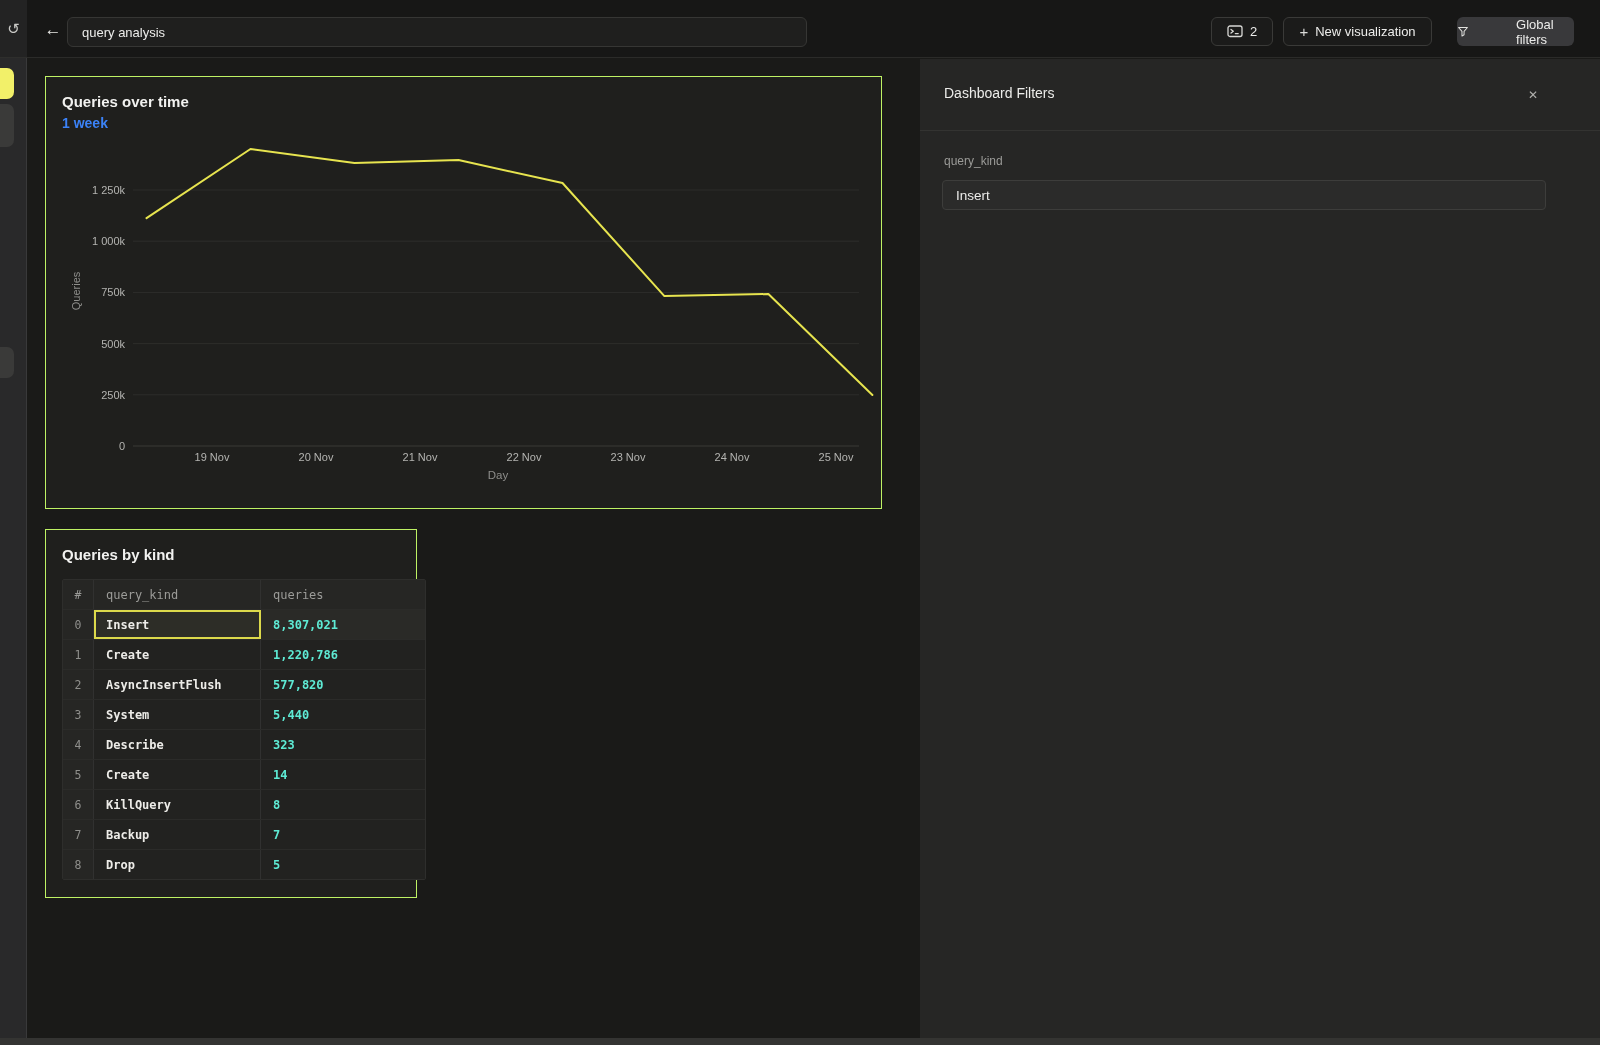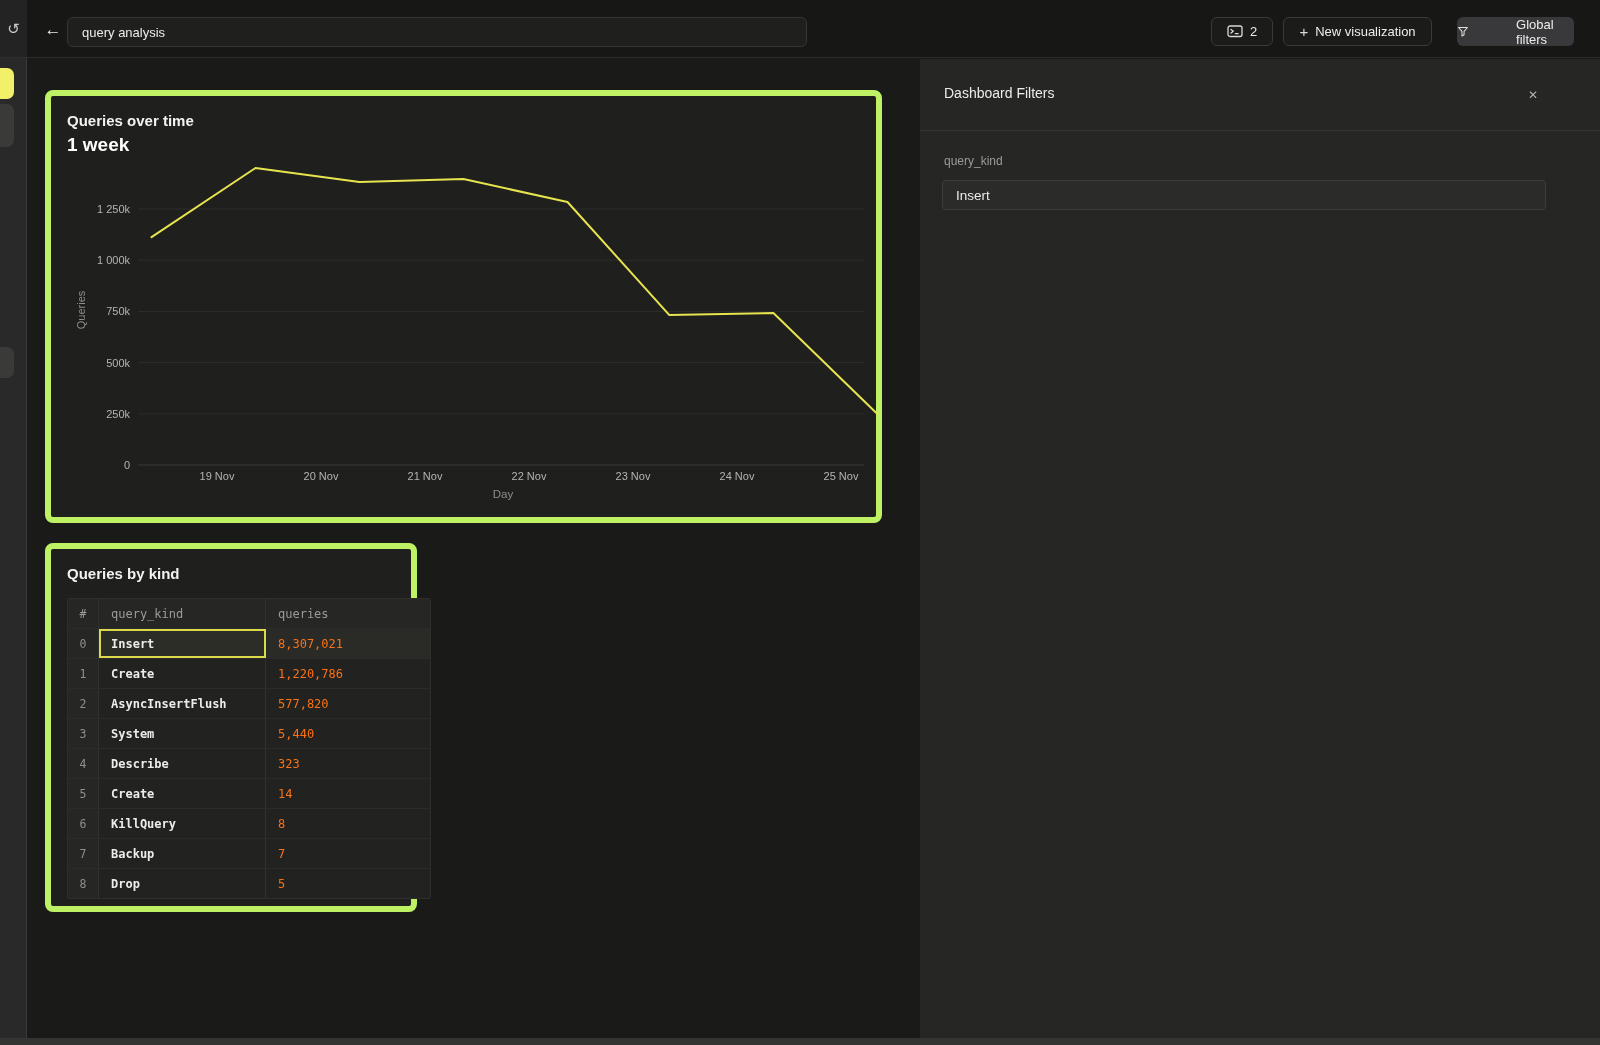--- a/index.html
+++ b/index.html
@@ -30,43 +30,43 @@
   .tb-btn { top:17px; height:29px; border-radius:6px; display:flex; align-items:center;
             justify-content:center; gap:7px; color:#ececea; font-size:13px; cursor:pointer; }
   #console-btn { left:1184px; width:62px; background:#1b1b1a; border:1px solid #3a3a38; }
   #newviz-btn { left:1256px; width:149px; background:#1b1b1a; border:1px solid #3a3a38; }
   #globalfilters-btn { left:1430px; width:117px; background:#39393b;gap:47px; }
   .plus-glyph { font-size:15px; color:#dcdcda; margin-top:-1px; }
   .icon-svg { display:block; }
 
   
   #content { left:28px; top:59px; width:891px; height:986px; background:#1a1a18; }
-  .card { background:#1f1f1d; border:6px solid #bef264; border-radius:8px;margin-top:14px; }
+  .card { background:#1f1f1d; border:1px solid #bef264; border-radius:0; }
   #chart-card { left:17px; top:17px; width:837px; height:433px; }
   #table-card { left:17px; top:470px; width:372px; height:369px; }
   .card-title { font-size:15px; font-weight:bold; color:#f2f2f0; }
-  .card-sub { font-size:19px; font-weight:bold; color:#ffffff; margin-top:5px; }
+  .card-sub { font-size:14px; font-weight:bold; color:#3b82f6; margin-top:5px; }
   #chart-head { left:16px; top:16px; }
   #chart-svg { left:0; top:0; }
 
   
   #table-head { left:16px; top:16px; }
   #qk-table { position:absolute; left:16px; top:49px; width:364px;
               font-family:"DejaVu Sans Mono", monospace; font-size:12px;
               border:1px solid #2e2e2c; border-radius:2px; }
   .t-row { display:flex; height:30px; border-top:1px solid #2b2b29; background:#222220; }
   .t-row.t-header { height:29px; border-top:none; background:#262624; color:#9b9b98; }
   .t-row.t-selected { background:#2a2a27; }
   .t-cell { display:flex; align-items:center; overflow:hidden; }
   .c-idx { width:31px; justify-content:center; background:#262624; color:#8f8f8c;
            border-right:1px solid #313130; font-size:11.5px; }
   .t-header .c-idx { background:#262624; color:#9b9b98; }
   .c-kind { width:167px; padding-left:12px; border-right:1px solid #313130;
             color:#edece8; font-weight:bold; }
-  .c-qty { width:164px; padding-left:12px; color:#f97316; font-weight:normal; }
+  .c-qty { width:164px; padding-left:12px; color:#5eead4; font-weight:bold; }
   .t-header .c-kind, .t-header .c-qty { color:#9b9b98; font-weight:normal; }
   .cell-selected { outline:2px solid #dcd94b; outline-offset:-2px; background:#2d2d27; }
 
   
   #filters-panel { left:920px; top:59px; right:0; bottom:0; background:#262625; }
   #panel-title { left:24px; top:26px; font-size:14px; color:#ececea; font-weight:500; }
   #panel-close { top:27px; right:58px; width:18px; height:18px; color:#b0b0ad;
                  font-size:12px; line-height:18px; text-align:center; cursor:pointer; }
   #panel-sep { left:0; top:71px; right:0; height:1px; background:#333331; }
   #filter-label { left:24px; top:95px; font-size:12px; color:#9b9b98; }

